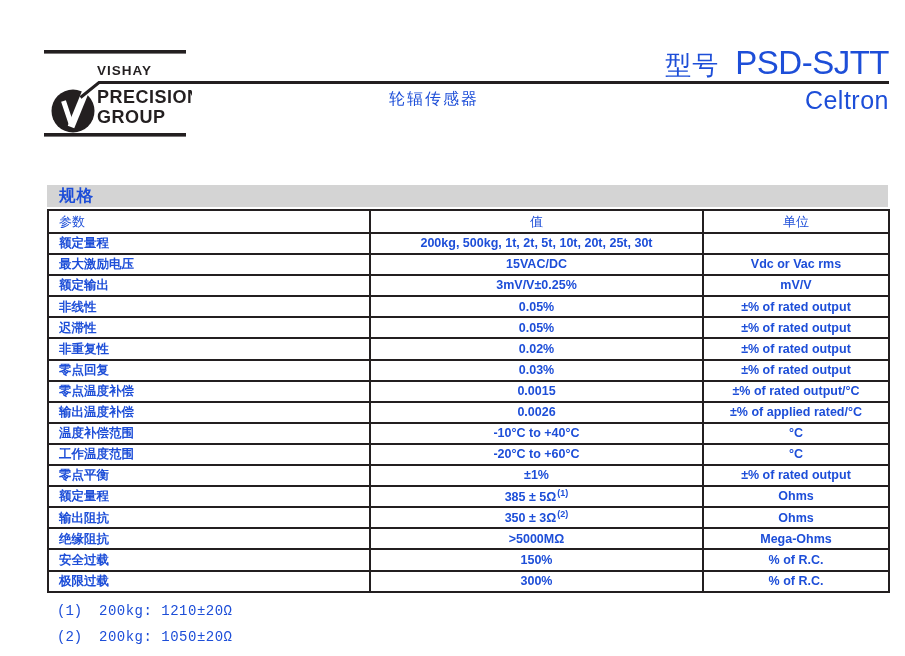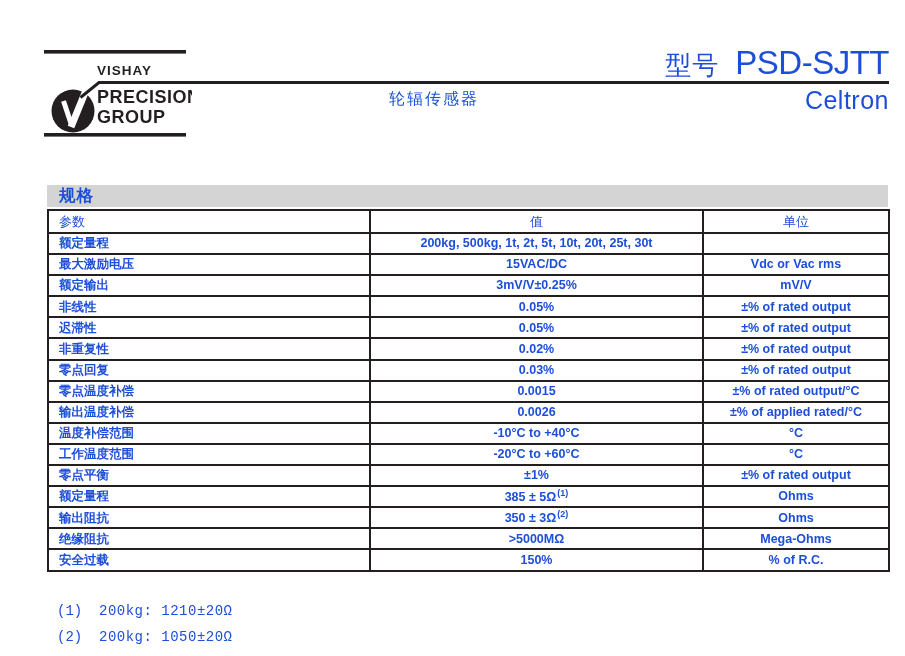--- a/index.html
+++ b/index.html
@@ -187,20 +187,25 @@
         <tr>
           <td class="param-cell">绝缘阻抗</td>
           <td class="value-cell">&gt;5000MΩ</td>
           <td class="unit-cell">Mega-Ohms</td>
         </tr>
         <tr>
           <td class="param-cell">安全过载</td>
           <td class="value-cell">150%</td>
           <td class="unit-cell">% of R.C.</td>
         </tr>
+        <tr>
+          <td class="param-cell">极限过载</td>
+          <td class="value-cell">300%</td>
+          <td class="unit-cell">% of R.C.</td>
+        </tr>
       </tbody>
   </table>
 
   <div class="footnotes" id="footnotes">
       <div class="footnote">
         <span class="footnote-marker">(1)</span>
         <span class="footnote-text">200kg: 1210±20Ω</span>
       </div>
       <div class="footnote">
         <span class="footnote-marker">(2)</span>

